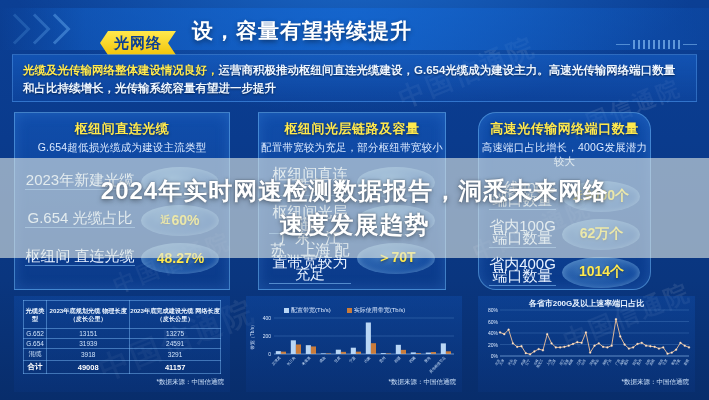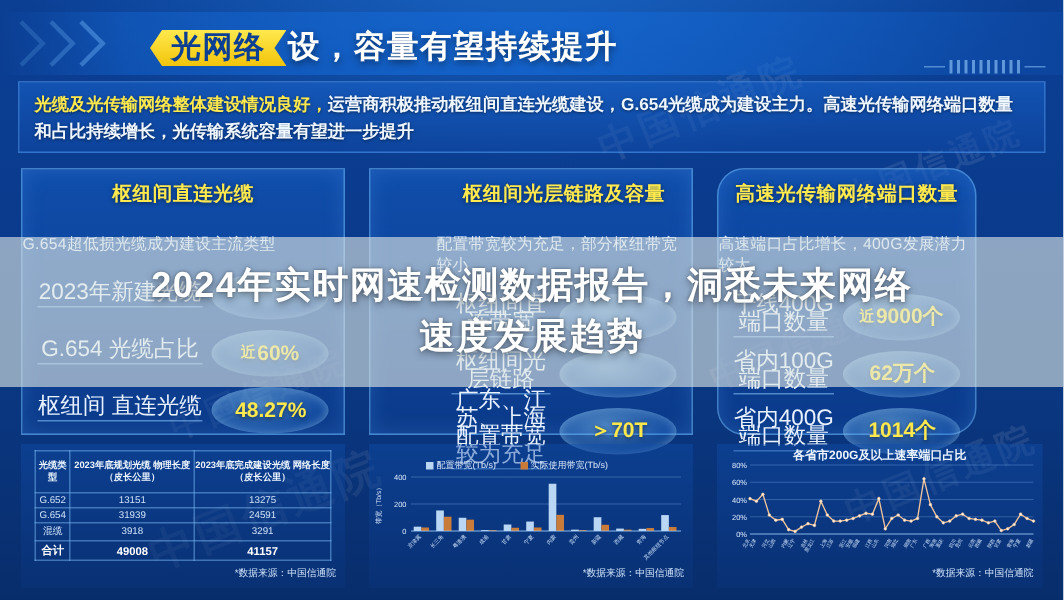--- a/index.html
+++ b/index.html
@@ -35,23 +35,23 @@
   .banner-chev {
     position: absolute; top: 10px; width: 22px; height: 22px;
     border-top: 3px solid rgba(120,190,255,.55);
     border-right: 3px solid rgba(120,190,255,.55);
     transform: rotate(45deg);
   }
   .banner-chev.c1 { left: 4px; opacity: .35; }
   .banner-chev.c2 { left: 24px; opacity: .5; }
   .banner-chev.c3 { left: 44px; opacity: .7; }
   .tag {
-    position: absolute; left: 100px; top: 12px; height: 24px; padding: 0 14px;
+    position: absolute; left: 100px; top: 23px; height: 24px; padding: 0 14px;
     background: linear-gradient(180deg,#ffe94d,#f2c40b);
-    color: #0b3f94; font-weight: bold; font-size: 20px; line-height: 24px;
+    color: #0b3f94; font-weight: bold; font-size: 15px; line-height: 24px;
     clip-path: polygon(8px 0, 100% 0, calc(100% - 8px) 50%, 100% 100%, 8px 100%, 0 50%);
     letter-spacing: 1px;
   }
   .banner-title {
     position: absolute; left: 192px; top: 9px;
     color: #fff; font-size: 21px; font-weight: bold; letter-spacing: 1px;
     text-shadow: 0 2px 5px rgba(0,0,0,.45);
   }
   .ticks { position: absolute; right: 12px; top: 32px; display: flex; gap: 3px; align-items: flex-end; }
   .ticks i { display: block; width: 2px; height: 9px; background: rgba(150,205,255,.6); }
@@ -71,29 +71,29 @@
   .subband .hl { color: #ffe94d; }
 
   
   .panel {
     position: absolute; top: 112px; height: 178px;
     background: linear-gradient(180deg, rgba(20,92,194,.55) 0%, rgba(12,62,148,.5) 100%);
     border: 1px solid rgba(120,195,255,.5);
     box-shadow: inset 0 0 14px rgba(90,170,255,.22);
   }
   .panel.p1 { left: 14px;  width: 216px; }
-  .panel.p2 { left: 246px; width: 216px; padding-left: 44px; }
+  .panel.p2 { left: 258px; width: 188px; }
   .panel.p3 { left: 478px; width: 173px; border-radius: 18px; }
   .p-title {
     margin-top: 7px; text-align: center; color: #ffe94d;
     font-size: 13px; font-weight: bold; letter-spacing: .5px;
     text-shadow: 0 1px 3px rgba(0,0,0,.5);
   }
   .p-sub {
-    margin-top: 18px; color: #dceaff;
+    margin-top: 3px; text-align: center; color: #dceaff;
     font-size: 10.5px; letter-spacing: .2px;
   }
   .rows { margin-top: 8px; padding: 0 10px; }
   .row { display: flex; align-items: center; height: 38px; gap: 6px; }
   .row-label {
     flex: 1 1 auto; text-align: center; color: #e8f2ff; font-size: 15px;
     line-height: 12px; border-bottom: 1px solid rgba(140,200,255,.55);
     padding-bottom: 3px;
   }
   .row-val {

